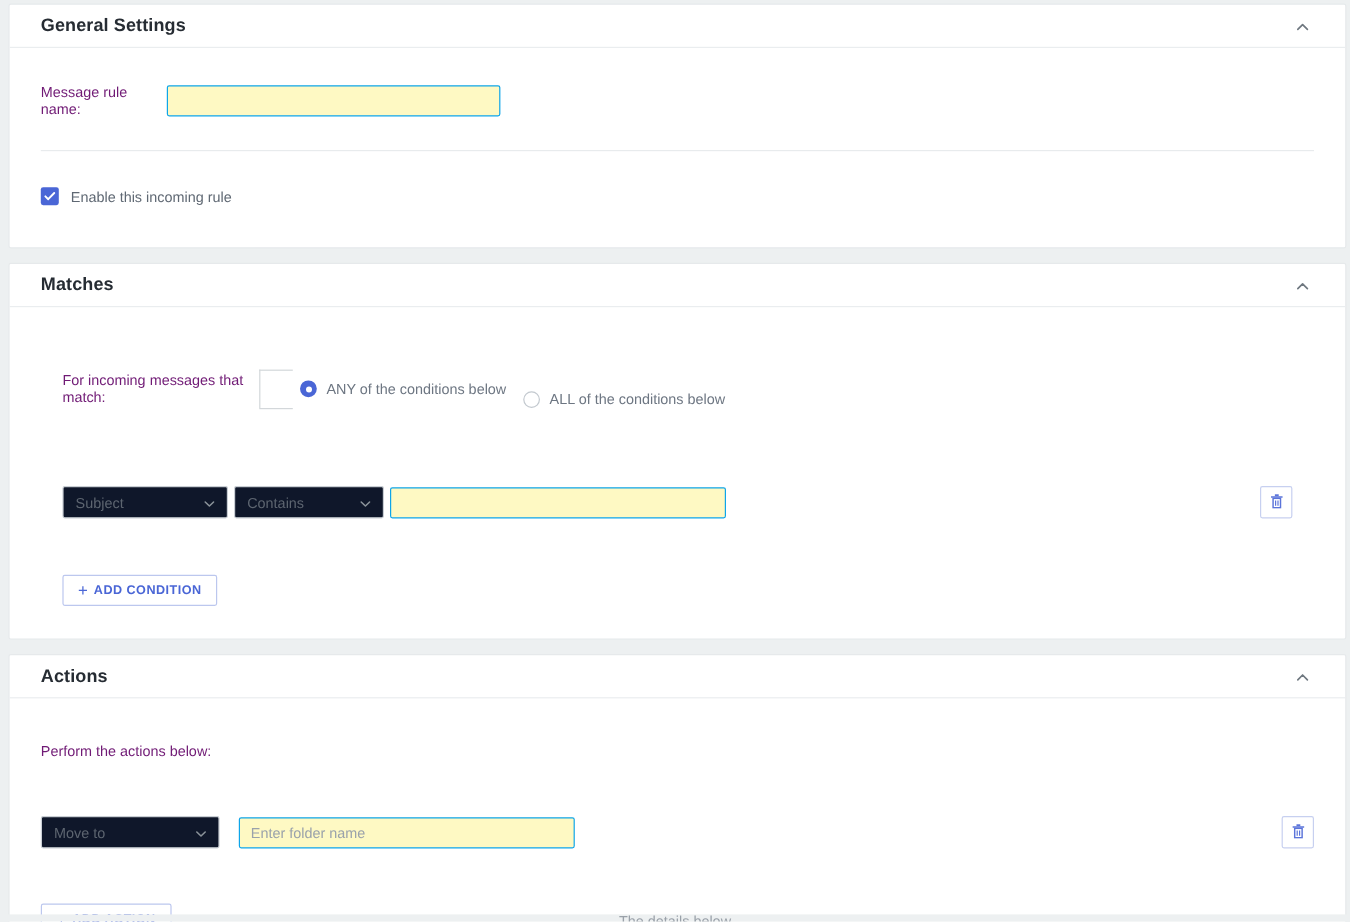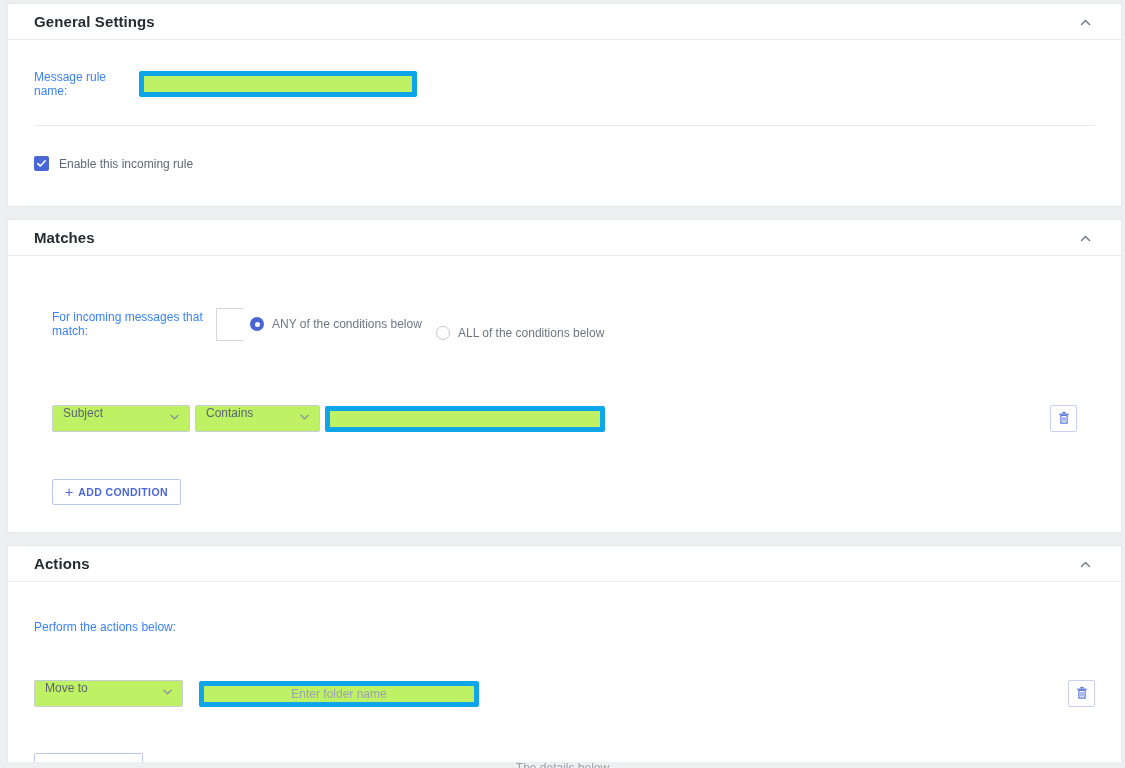--- a/index.html
+++ b/index.html
@@ -24,26 +24,26 @@
     border-bottom: 1px solid #eaedef;
   }
   .card-title {
     font-size: 15px; font-weight: 700; color: #262c33;
     letter-spacing: 0.1px;
   }
   .collapse-btn {
     background: none; border: none; cursor: pointer;
     display: flex; align-items: center; padding: 4px;
   }
-  .label-gray { font-size: 12px; color: #3b82f6; }
+  .label-gray { font-size: 12px; color: #701a75; }
   .text-input {
-    height: 26px; border: 5px solid #0ea5e9; border-radius: 2px;
+    height: 26px; border: 1px solid #0ea5e9; border-radius: 2px;
     font-size: 12px; color: #4c545e; padding: 0 9px;
     font-family: "Liberation Sans", sans-serif;
-    outline: none; background: #bef264; text-align: center;
+    outline: none; background: #fef9c3;
   }
   .text-input::placeholder { color: #9aa2ab; }
 
   
   .gs-body { padding: 30px 26px 35px; }
   .gs-row { display: flex; align-items: center; }
   .gs-row .label-gray { width: 97px; flex: none; }
   .gs-row .text-input { width: 278px; margin-left: 8px; }
   .divider { border: none; border-top: 1px solid #e8ebed; margin: 27px 0 0; }
   .check-row { display: flex; align-items: center; margin-top: 30px; cursor: pointer; }
@@ -70,22 +70,22 @@
   .radio.selected::after {
     content: ""; position: absolute; left: 4.5px; top: 4.5px;
     width: 5px; height: 5px; border-radius: 50%; background: #ffffff;
   }
   .radio.unselected { background: #fff; border: 1px solid #c3c9cf; }
   .radio-row .label-gray { margin-left: 8px; color: #6d7682; }
 
   .cond-row { display: flex; align-items: center; margin-top: 58px; }
   .select {
     height: 27px; border: 1px solid #c9ced4; border-radius: 2px;
-    display: flex; align-items: flex-start; justify-content: space-between;
-    padding: 0 10px; background: #bef264; cursor: pointer; flex: none; gap: 24px;
+    display: flex; align-items: center; justify-content: space-between;
+    padding: 0 10px; background: #0f172a; cursor: pointer; flex: none; gap: 24px;
   }
   .select .sel-text { font-size: 12px; color: #5d6570; }
   .w138 { width: 138px; margin-right: 5px; }
   .w124 { width: 125px; margin-right: 5px; }
   .w145 { width: 149px; margin-right: 16px; }
   .cond-input { width: 280px; }
   .spacer { flex: 1; }
   .trash-btn {
     width: 27px; height: 27px; flex: none;
     border: 1px solid #c7d0f0; border-radius: 2px; background: #fff;

